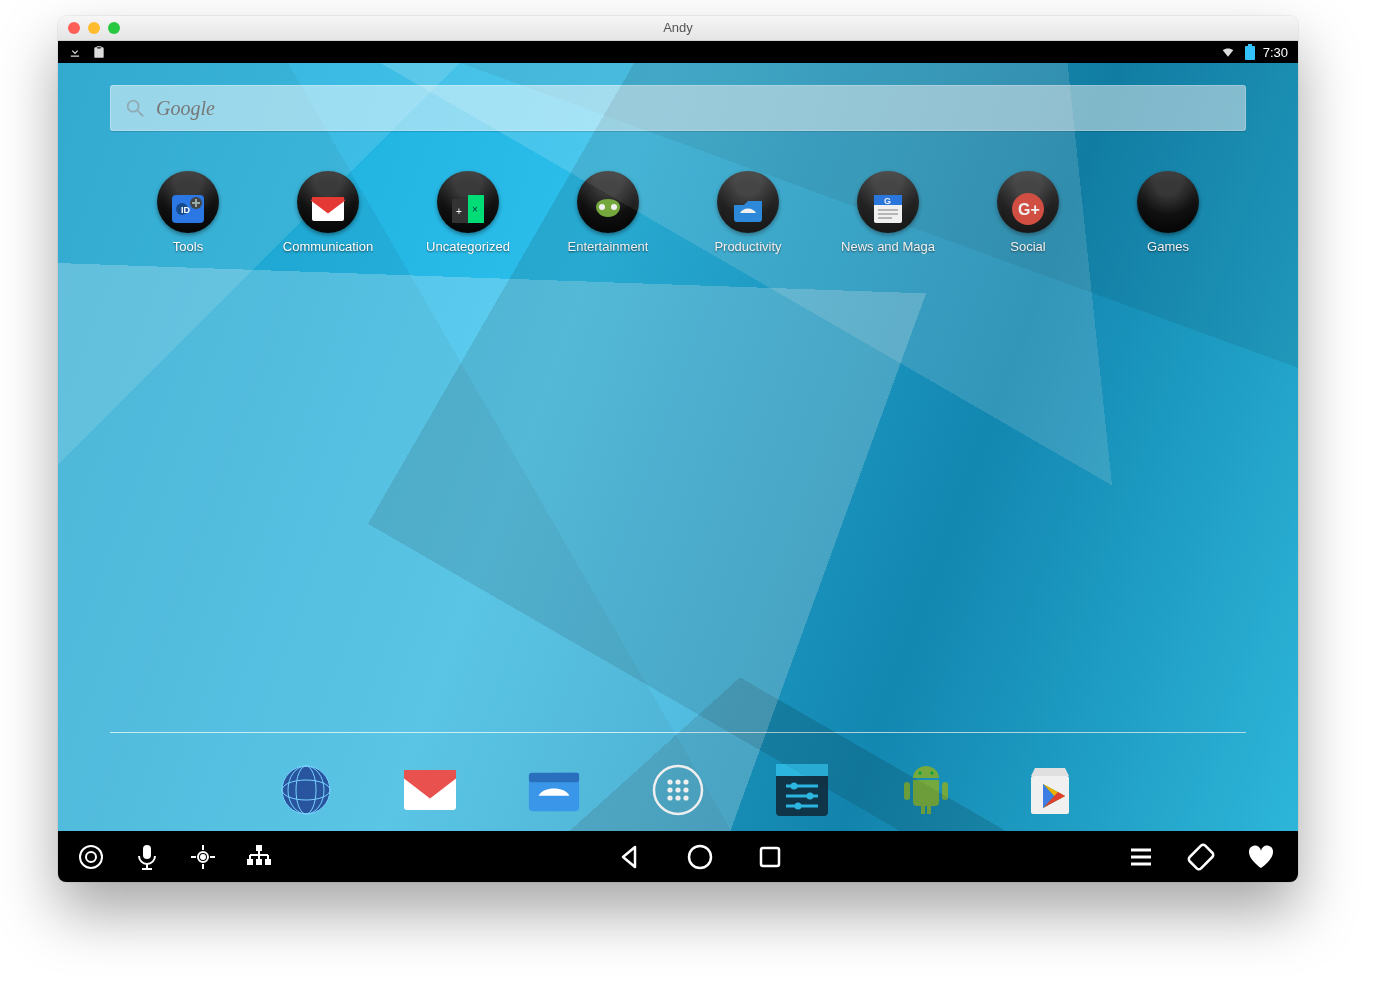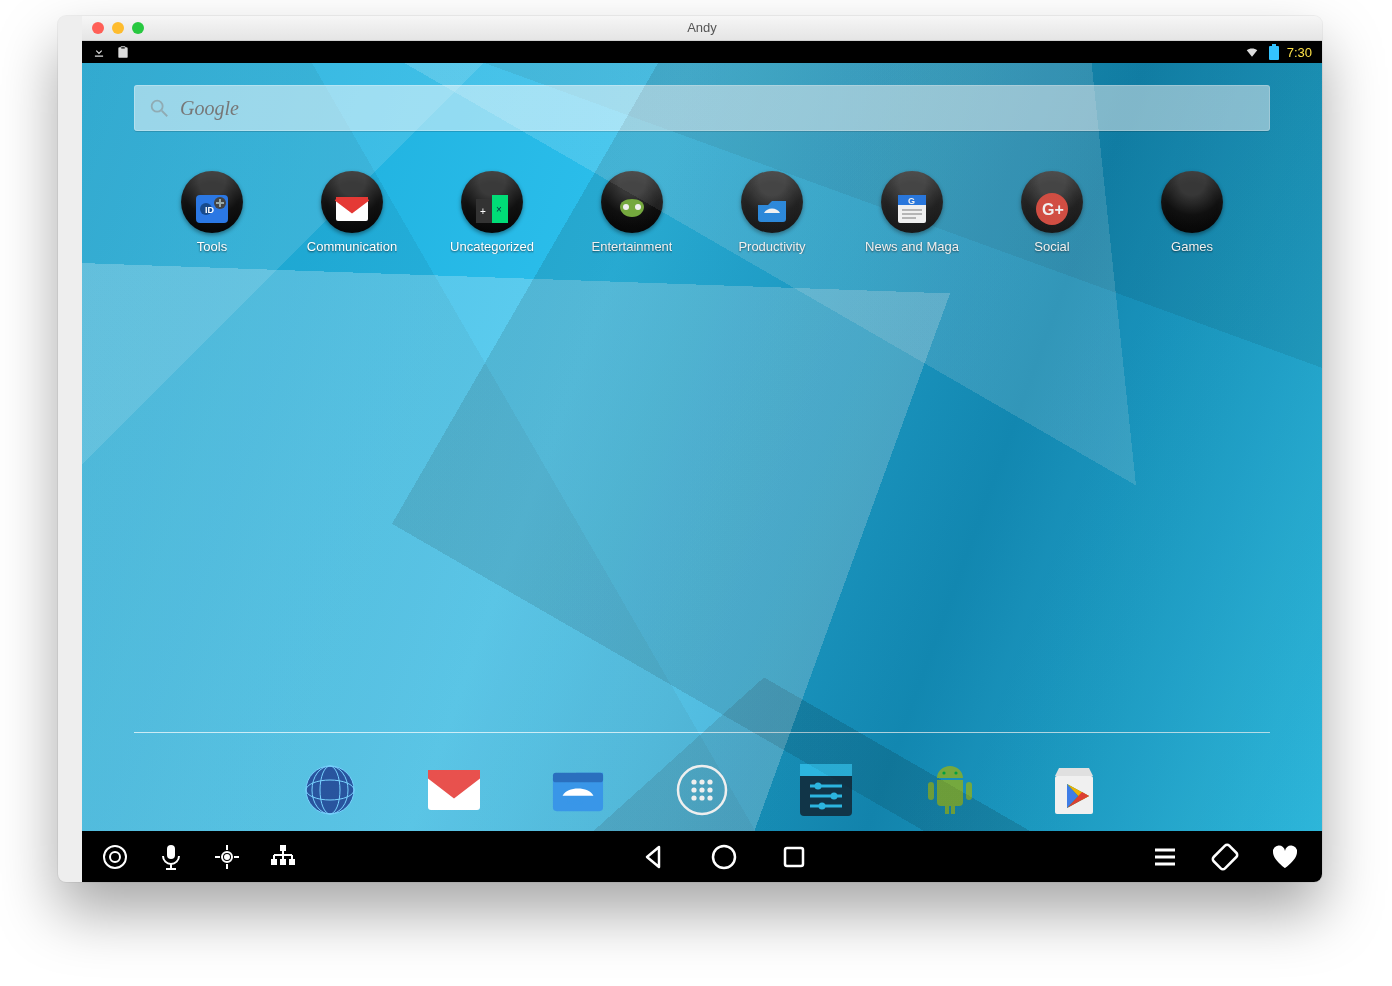--- a/index.html
+++ b/index.html
@@ -2,35 +2,34 @@
 <html><head>
 <meta charset="utf-8">
 <style>
   html,body{margin:0;padding:0;background:#fff;font-family:"Helvetica Neue",Arial,sans-serif;}
   .stage{width:1392px;height:986px;position:relative;}
   .window{
     position:absolute;left:58px;top:16px;width:1240px;height:866px;
     border-radius:8px;overflow:hidden;
     box-shadow:0 30px 60px rgba(0,0,0,.35),0 0 0 1px rgba(0,0,0,.05);
     background:#eee;
-    padding-left:24px;
   }
   
   .titlebar{height:24px;background:linear-gradient(#f6f6f6,#e5e5e5);position:relative;border-bottom:1px solid #d0d0d0;}
   .traffic{position:absolute;left:10px;top:6px;display:flex;gap:8px;}
   .dot{width:12px;height:12px;border-radius:50%;}
   .dot.r{background:#ff5f57;}
   .dot.y{background:#febc2e;}
   .dot.g{background:#28c840;}
   .titlebar .tlabel{position:absolute;left:0;right:0;text-align:center;font-size:13px;color:#555;top:4px;}
   
   .statusbar{height:22px;background:#000;display:flex;align-items:center;color:#eee;font-size:13px;}
   .statusbar .left{display:flex;gap:10px;padding-left:10px;align-items:center;}
   .statusbar .right{margin-left:auto;display:flex;gap:8px;padding-right:10px;align-items:center;}
-  .time{color:#fde047;font-weight:500;}
+  .time{color:#ffffff;font-weight:500;}
   
   .screen{
     position:relative;height:calc(100% - 24px - 22px - 52px);
     background:
       linear-gradient(135deg, rgba(255,255,255,.12) 0 20%, transparent 20% 100%),
       linear-gradient(200deg, rgba(0,0,0,.08) 0 25%, transparent 25% 100%),
       linear-gradient(60deg, rgba(0,0,0,.06) 0 40%, transparent 40% 100%),
       linear-gradient(110deg, #17a8d6, #2cbfec 40%, #1498c7 70%, #33cdf5);
     overflow:hidden;
   }

